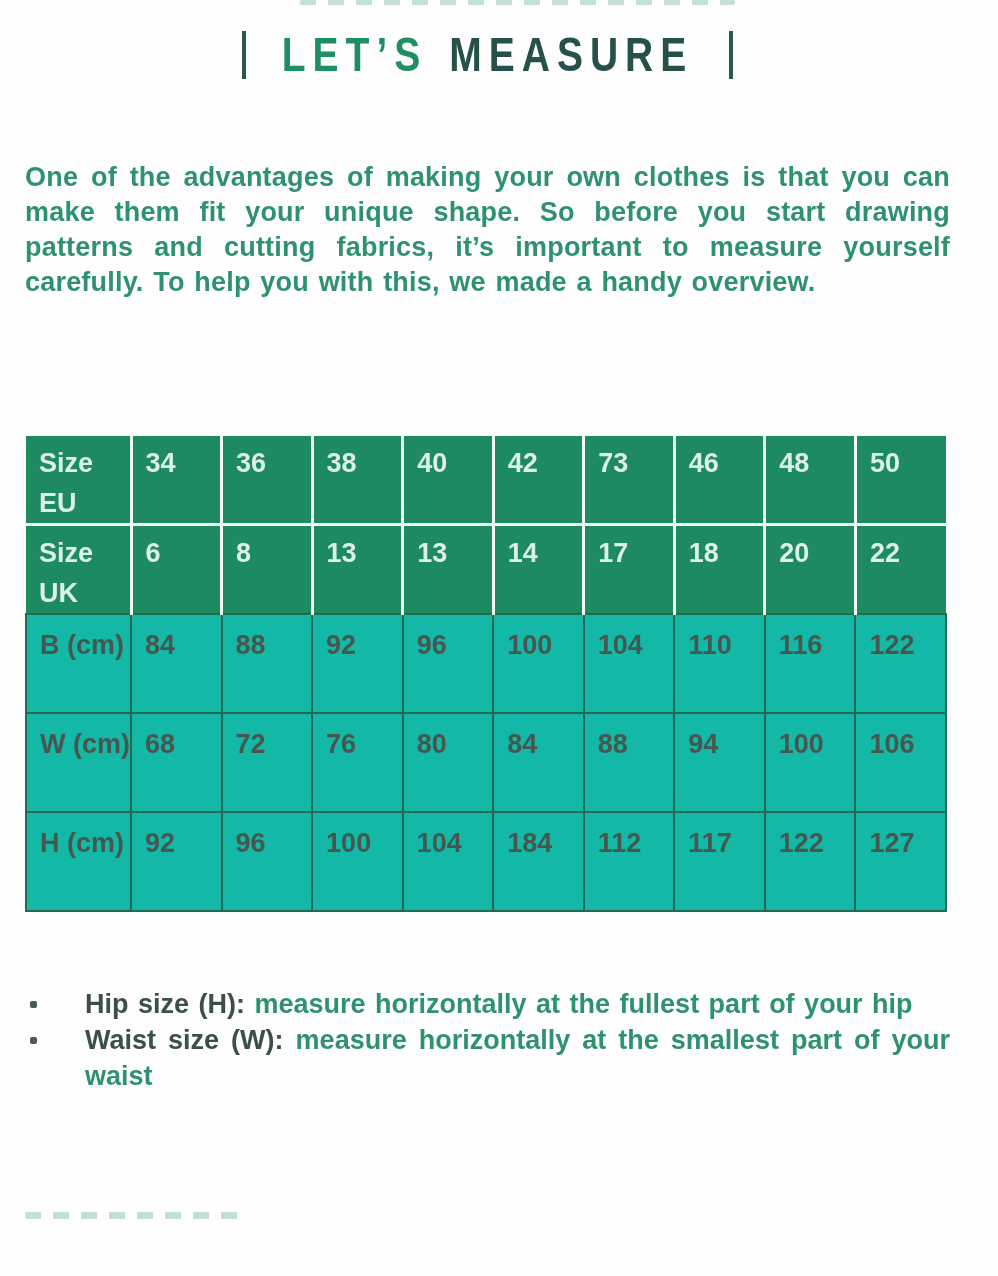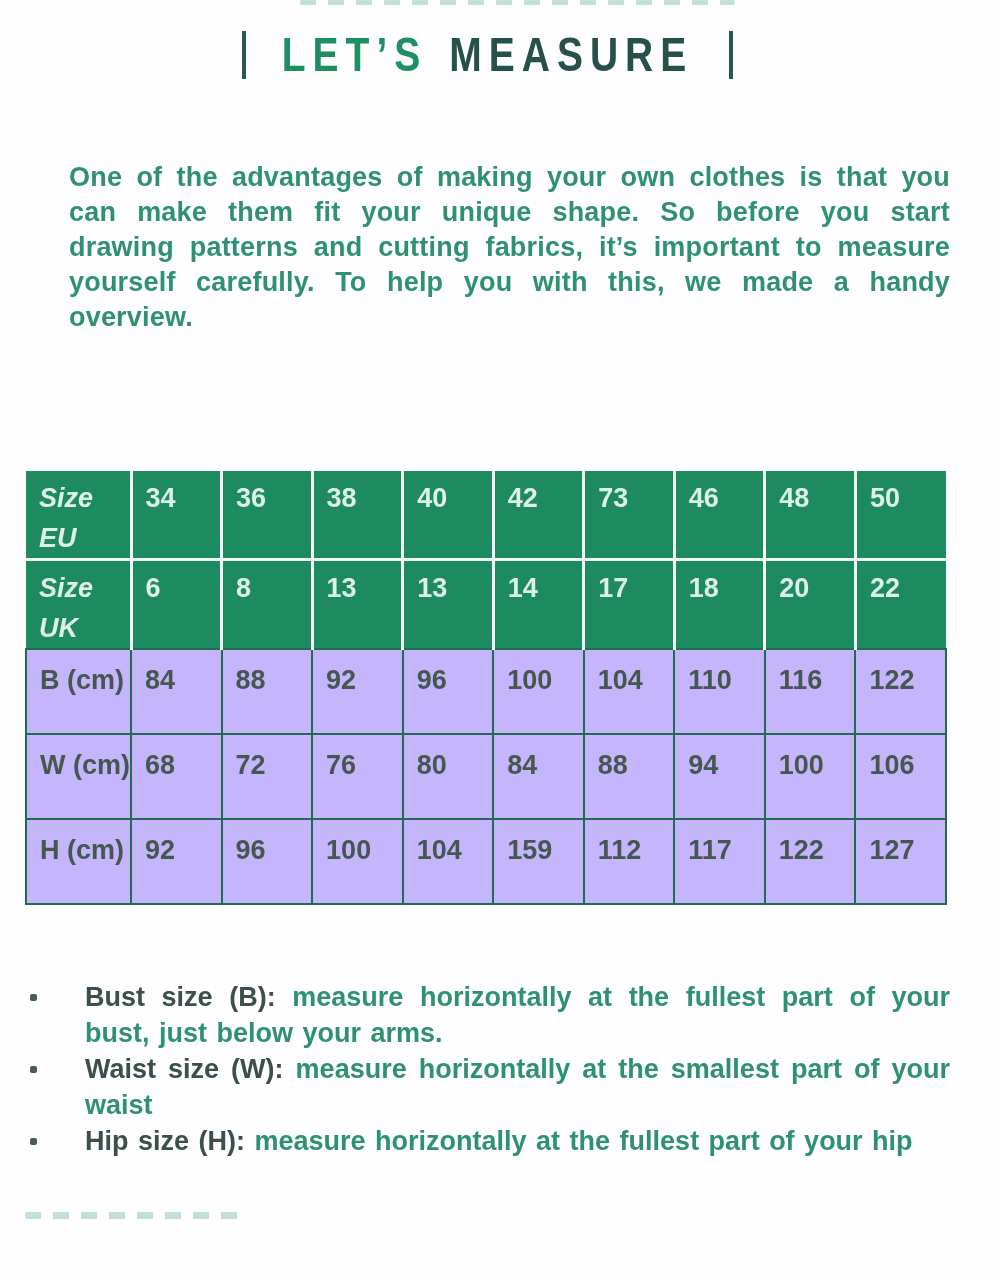--- a/index.html
+++ b/index.html
@@ -30,45 +30,45 @@
     white-space:nowrap;
   }
   .title-part1{color:#1e8f63;}
   .title-part2{color:#25514a;}
 
   
   .para{
     margin-top:76px;
     font-size:27px;line-height:35px;font-weight:bold;
     color:#2f9173;text-align:justify;text-align-last:left;
-    letter-spacing:.2px;word-spacing:2px;margin-left:44px;
+    letter-spacing:.2px;word-spacing:2px;
   }
   .para.outro{margin-top:41px;}
 
   
   table.size-table{
     margin-top:136px;border-collapse:collapse;table-layout:fixed;
     width:922px;
   }
   .size-table td,.size-table th{
     padding:0;vertical-align:top;text-align:left;
     font-weight:bold;font-size:27px;
   }
   .size-table tr.hdr{background:#1e8a5f;color:#ddf2e7;height:87px;}
   .size-table tr.hdr td,.size-table tr.hdr th{
     padding:7px 0 0 13px;line-height:40px;
     border-right:3px solid #f2faf6;
   }
   .size-table tr.hdr td:last-child,.size-table tr.hdr th:last-child{border-right:none;}
   .size-table tr.hdr1 td,.size-table tr.hdr1 th{border-bottom:3px solid #f2faf6;}
-  .size-table tr.body{background:#c4b5fd;color:#46574f;height:85px;}
+  .size-table tr.body{background:#14b8a6;color:#46574f;height:99px;}
   .size-table tr.body td,.size-table tr.body th{
     border:2px solid #226b51;padding:13px 0 0 13px;line-height:34px;
   }
-  .hdr-label{display:block;white-space:pre-line;font-style:italic;}
+  .hdr-label{display:block;white-space:pre-line;}
 
   
   .bullets{margin:74px 0 0 0;padding:0;list-style:none;}
   .bullets li{
     display:flex;align-items:flex-start;
     font-size:27px;line-height:36px;font-weight:bold;
   }
   .bullet-dot{
     flex:0 0 7px;width:7px;height:7px;border-radius:2px;
     background:#4a5a54;margin:15px 48px 0 5px;
@@ -162,40 +162,36 @@
         <td>94</td>
         <td>100</td>
         <td>106</td>
       </tr>
       <tr class="body">
         <th>H (cm)</th>
         <td>92</td>
         <td>96</td>
         <td>100</td>
         <td>104</td>
-        <td>159</td>
+        <td>184</td>
         <td>112</td>
         <td>117</td>
         <td>122</td>
         <td>127</td>
       </tr>
     </tbody>
   </table>
 
   <ul class="bullets">
     <li>
       <span class="bullet-dot"></span>
-      <span class="bullet-body"><span class="bullet-lead">Bust size (B):</span><span class="bullet-rest"> measure horizontally at the fullest part of your bust, just below your arms.</span></span>
+      <span class="bullet-body"><span class="bullet-lead">Hip size (H):</span><span class="bullet-rest"> measure horizontally at the fullest part of your hip</span></span>
     </li>
     <li>
       <span class="bullet-dot"></span>
       <span class="bullet-body"><span class="bullet-lead">Waist size (W):</span><span class="bullet-rest"> measure horizontally at the smallest part of your waist</span></span>
-    </li>
-    <li>
-      <span class="bullet-dot"></span>
-      <span class="bullet-body"><span class="bullet-lead">Hip size (H):</span><span class="bullet-rest"> measure horizontally at the fullest part of your hip</span></span>
     </li>
   </ul>
 
 
 </div>
 
 <div class="frag frag-bottom"></div>
 
 </body></html>

